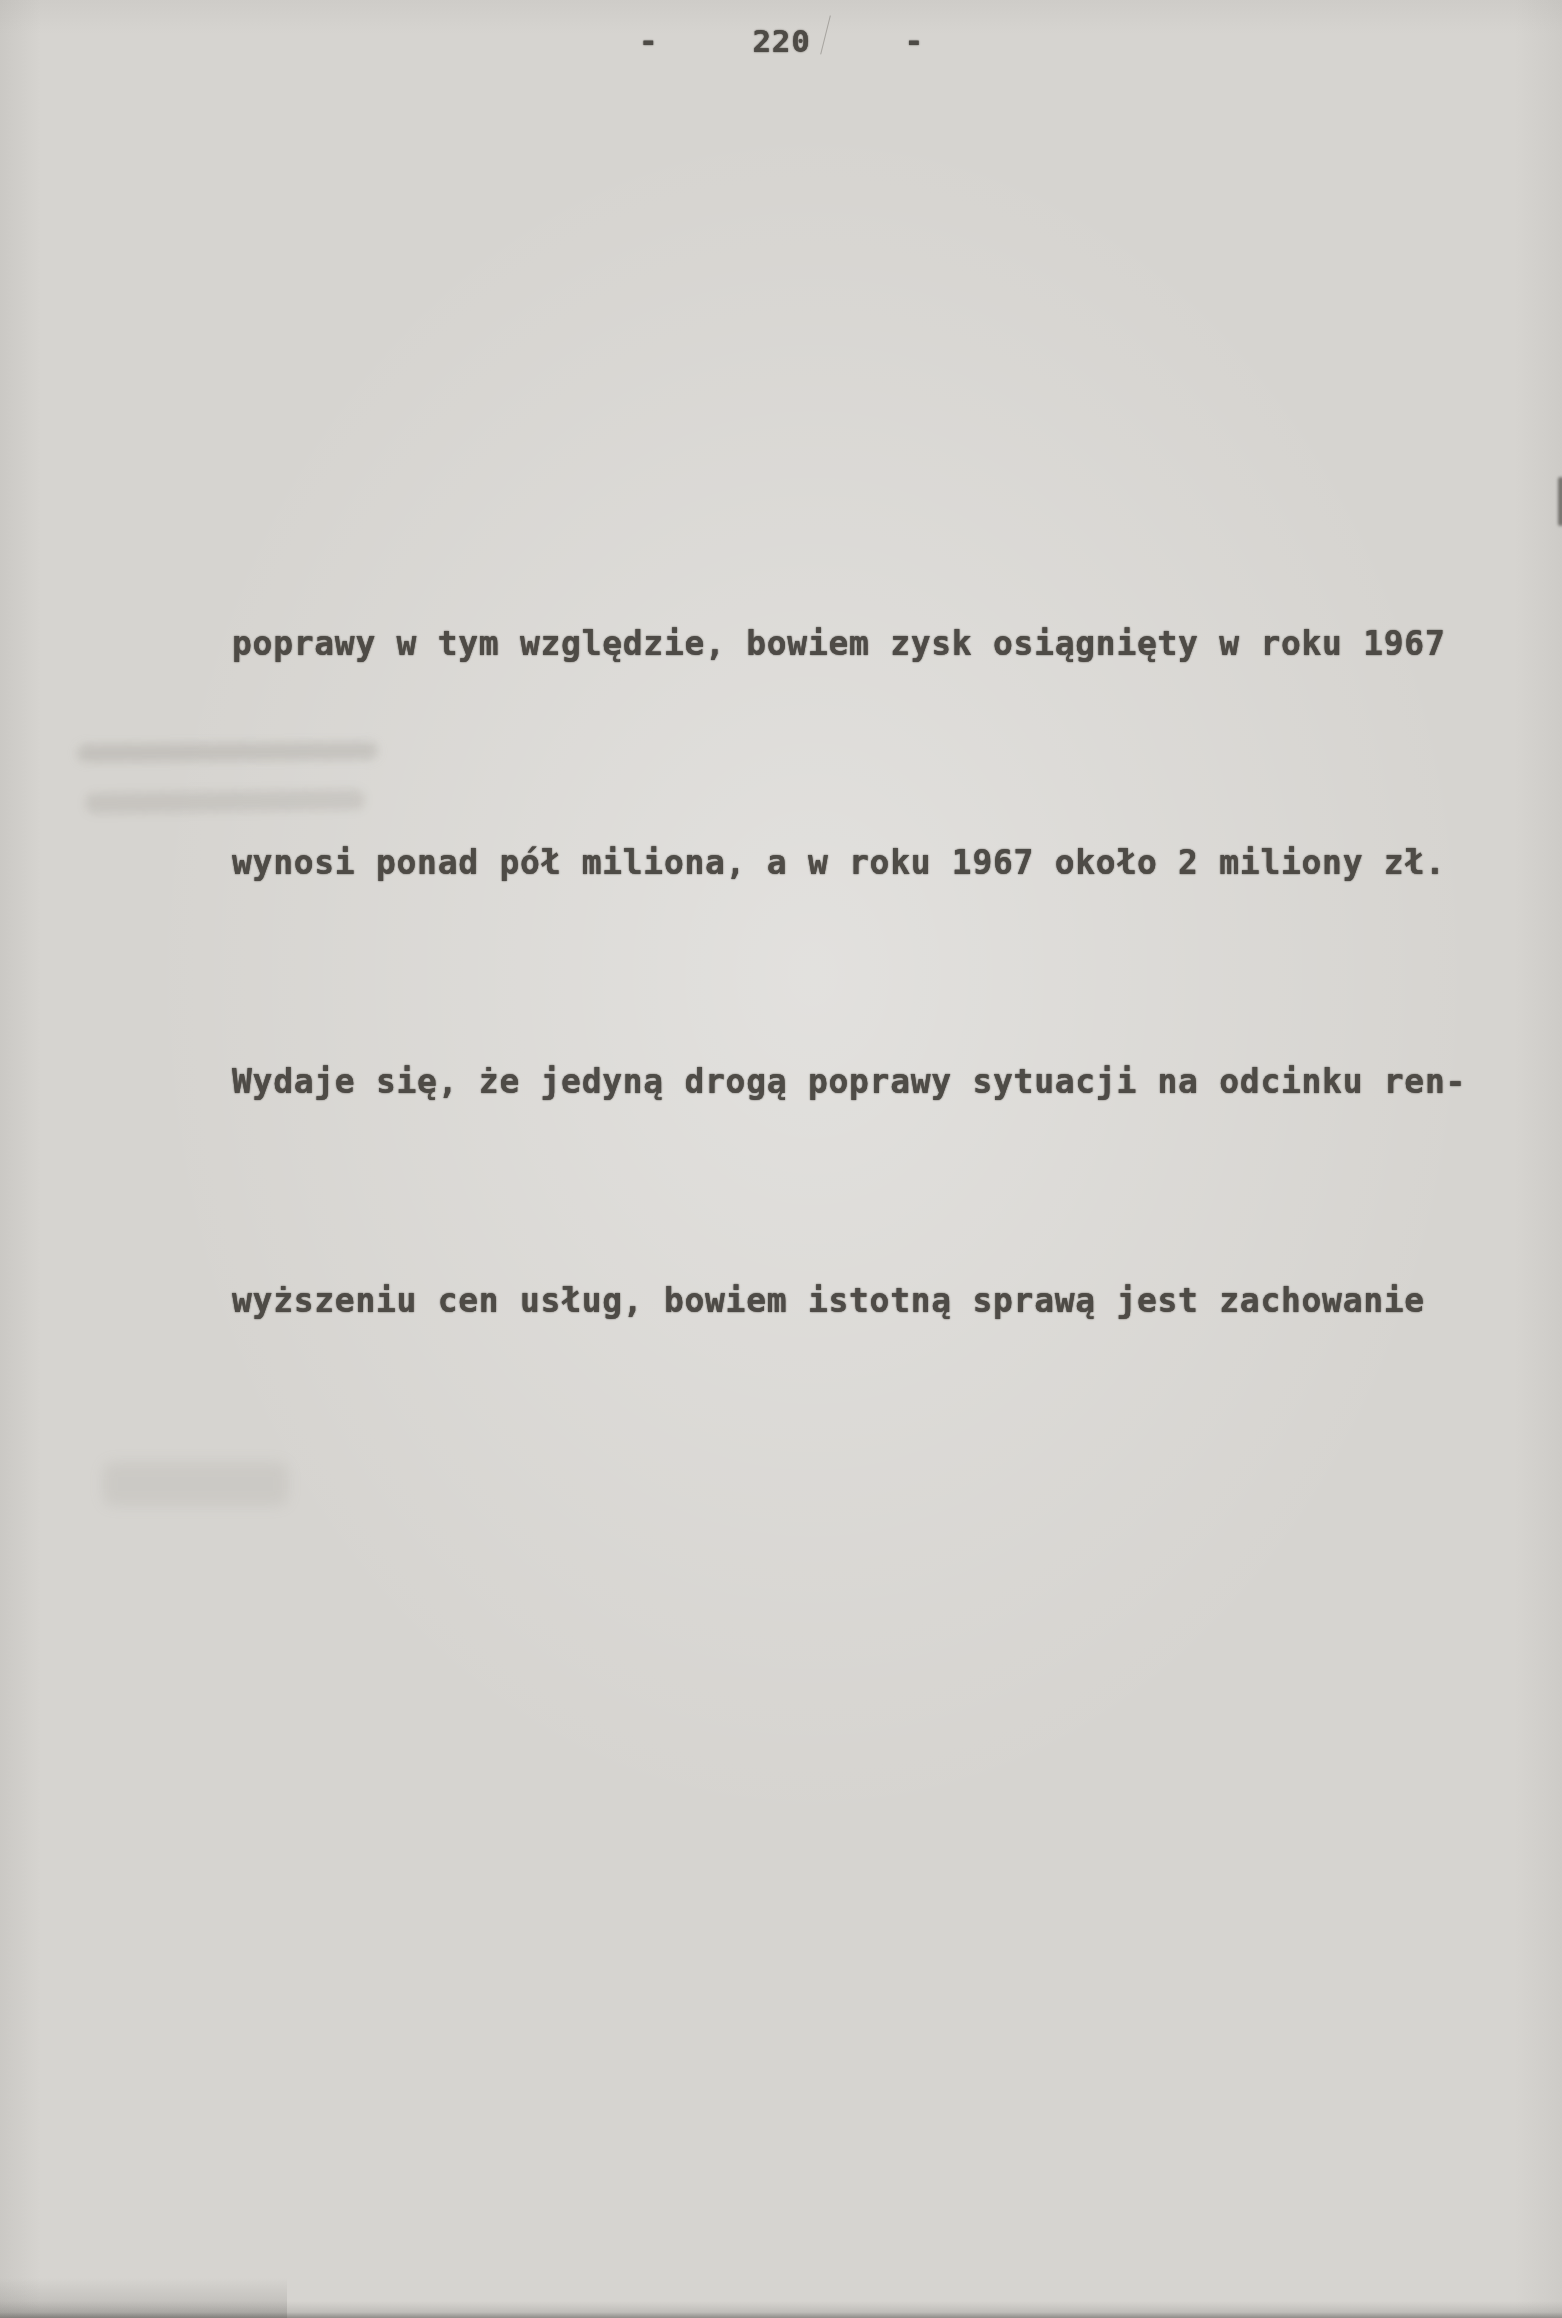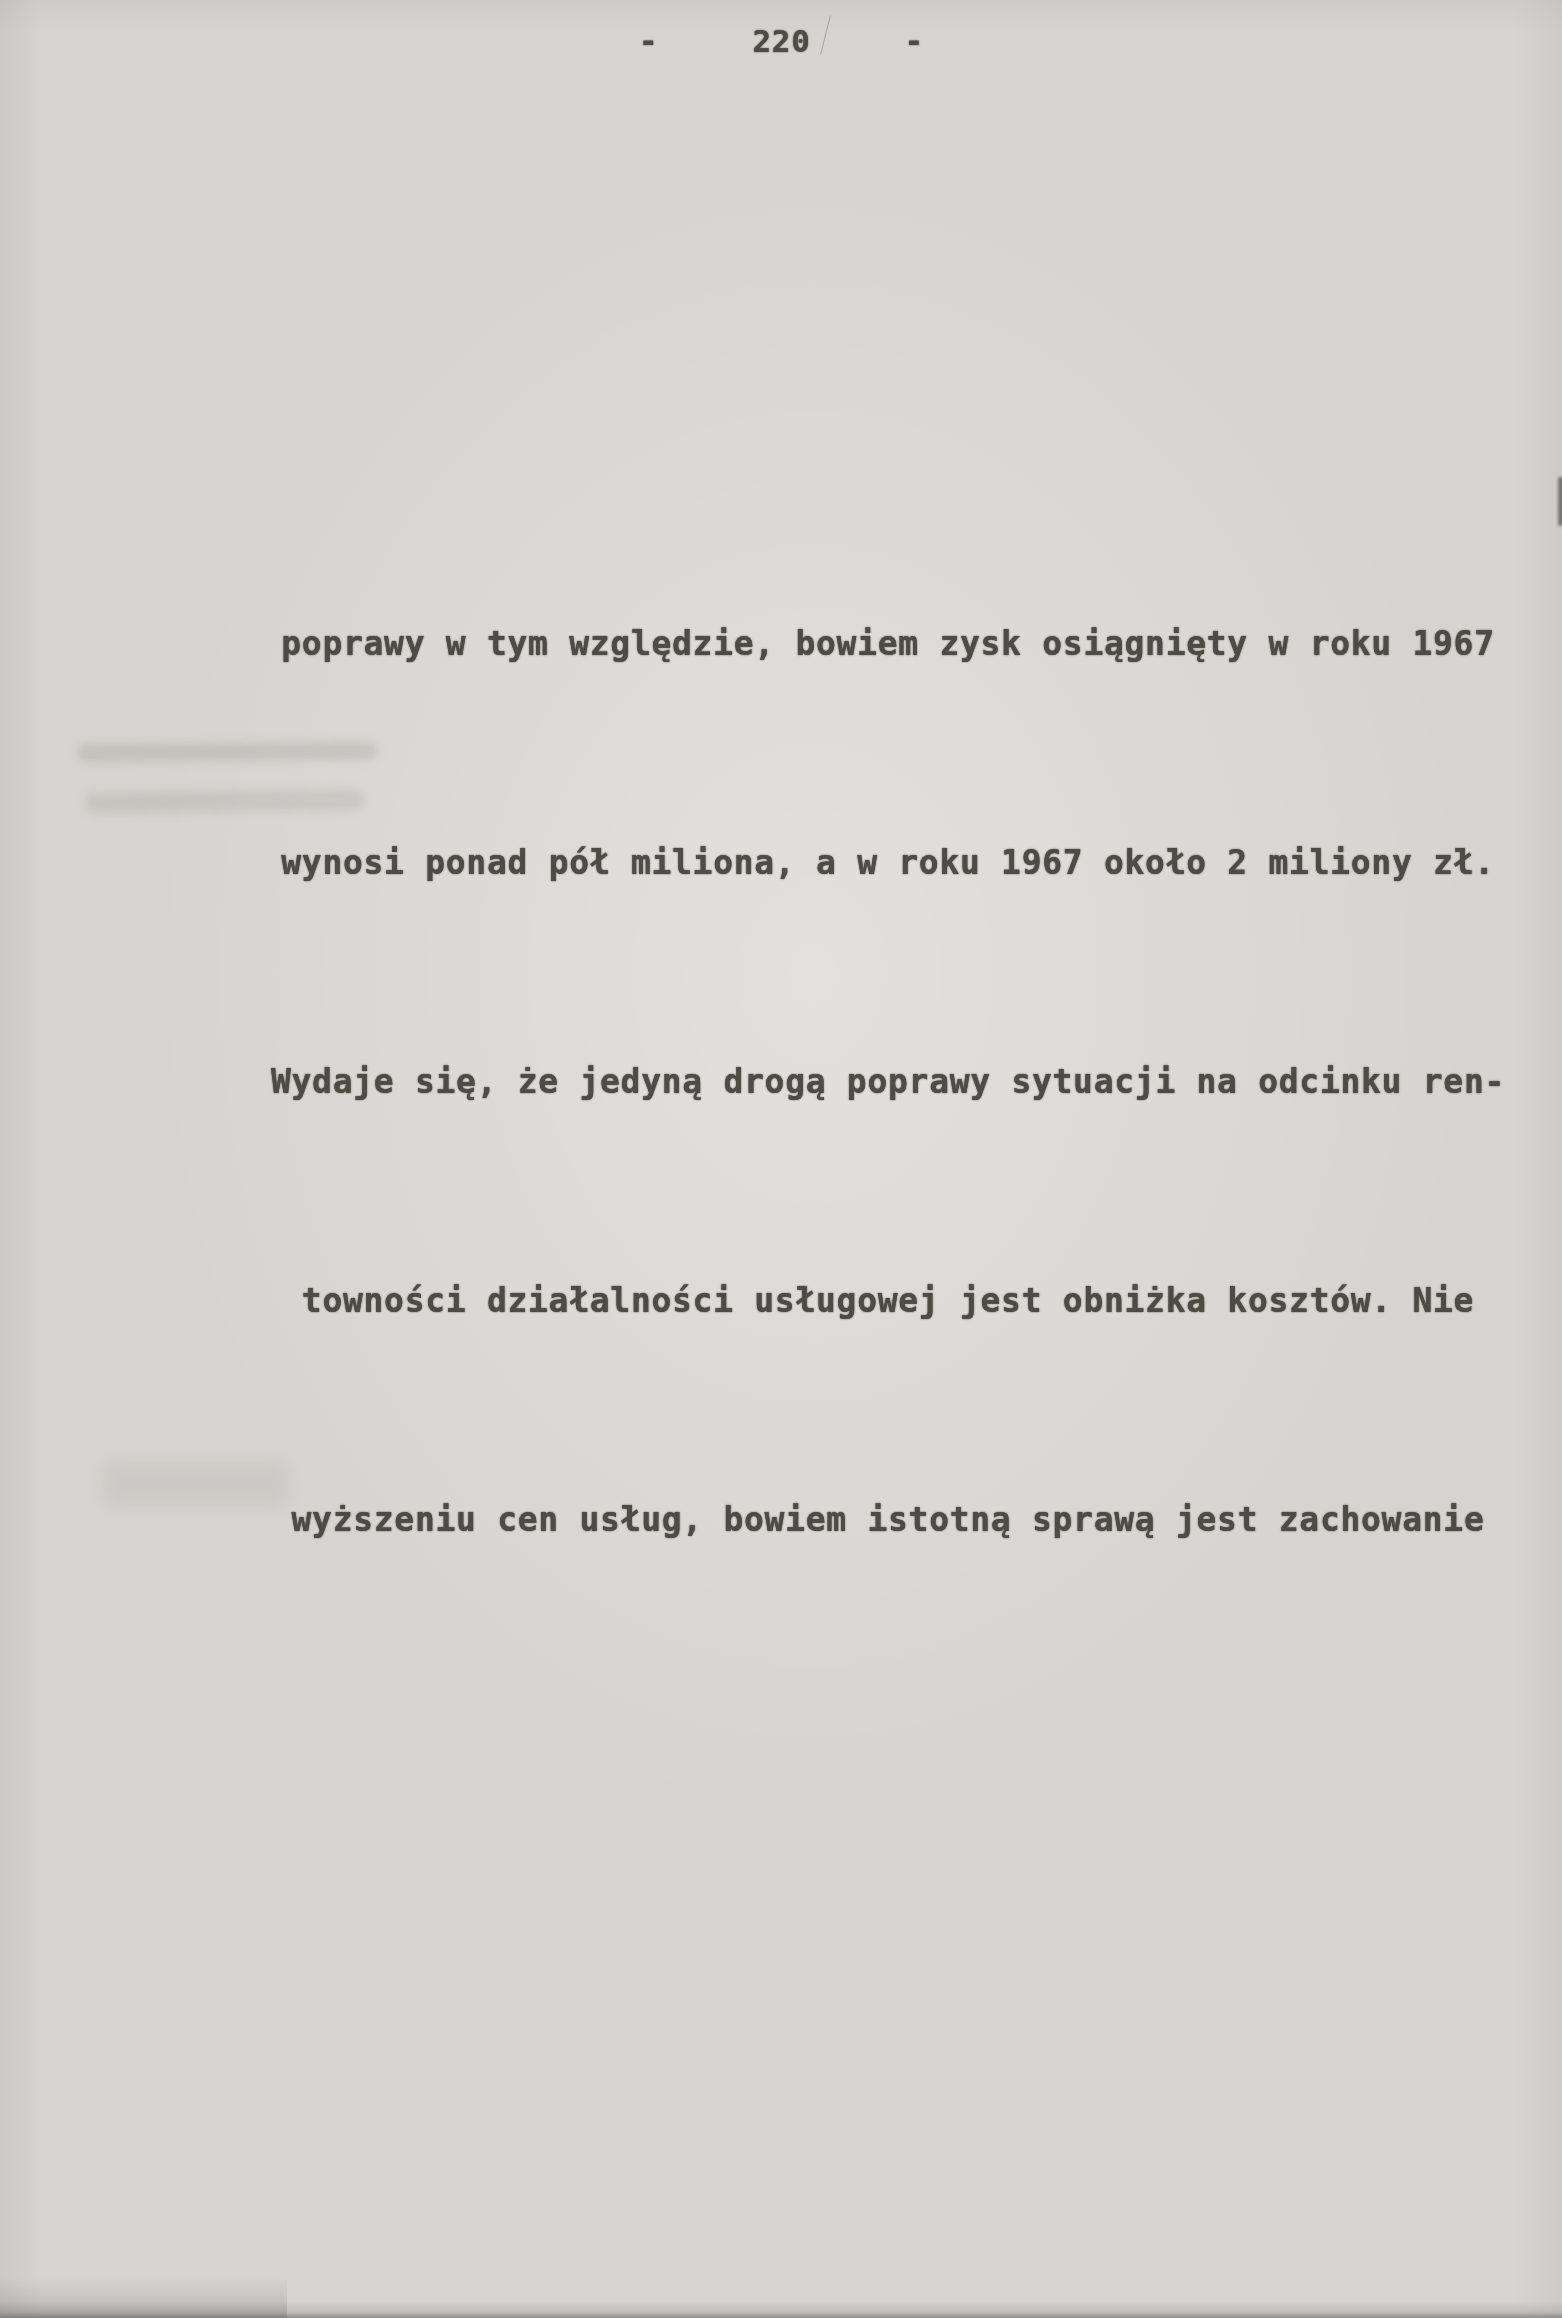--- a/index.html
+++ b/index.html
@@ -43,21 +43,21 @@
   }
   .textblock {
     position: absolute;
     top: 242px;
     left: 232px;
     width: 1312px;
     font-size: 33px;
     line-height: 73px;
     white-space: pre;
   }
-  .line { height: 73px; text-align: center; }
+  .line { height: 73px; }
 
   
   .smudge {
     position: absolute;
     background: rgba(148,145,138,0.28);
     filter: blur(4.8px);
     border-radius: 9.6px;
   }
   .smudge.a { top: 743px; left: 77px; width: 301px; height: 18px; transform: rotate(-0.5deg); }
   .smudge.b { top: 791px; left: 85px; width: 280px; height: 20.5px; transform: rotate(-0.8deg); opacity: 0.8; }
@@ -95,21 +95,20 @@
     <span>220</span>
     <span>-</span>
   </div>
 
   <div class="textblock typewriter">
 
     <div class="para">
       <div class="line">poprawy w tym względzie, bowiem zysk osiągnięty w roku 1967</div>
       <div class="line">wynosi ponad pół miliona, a w roku 1967 około 2 miliony zł.</div>
       <div class="line">Wydaje się, że jedyną drogą poprawy sytuacji na odcinku ren-</div>
-      <div class="line">towności działalności usługowej jest obniżka kosztów. Nie</div>
       <div class="line">wyższeniu cen usług, bowiem istotną sprawą jest zachowanie</div>
     </div>
 
     
 
     
 
   </div>
 
   <div class="smudge a"></div>

